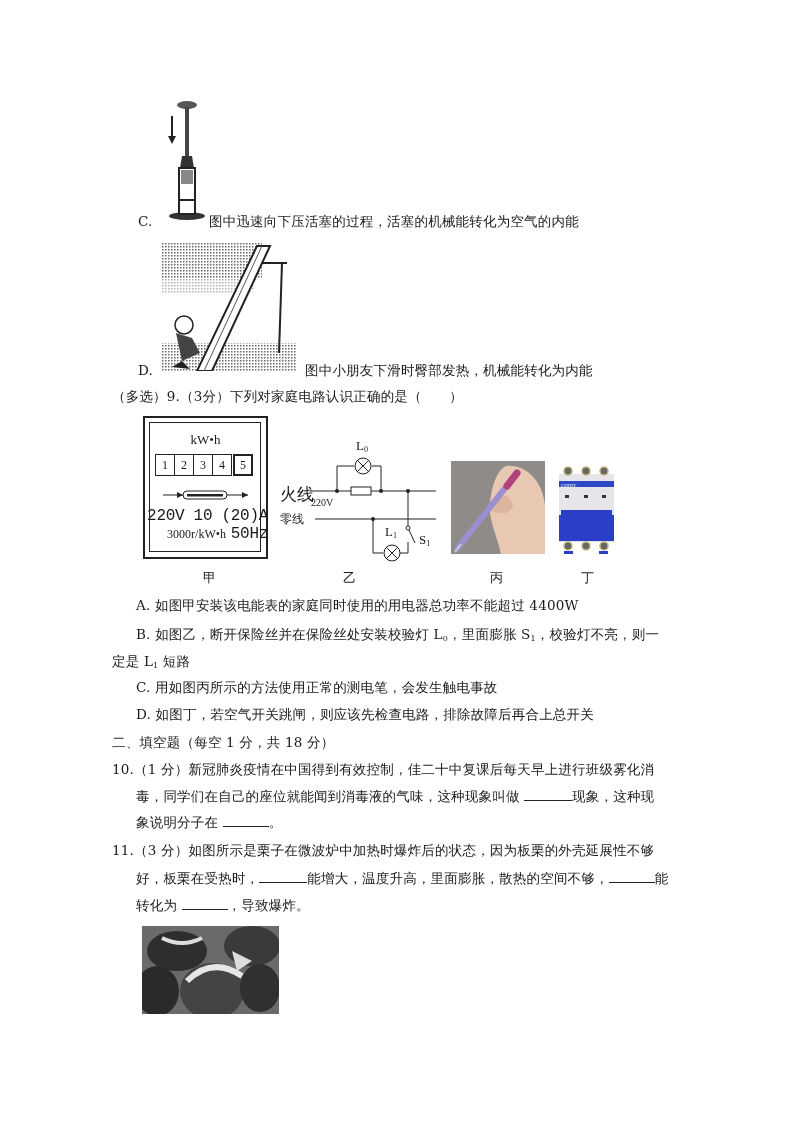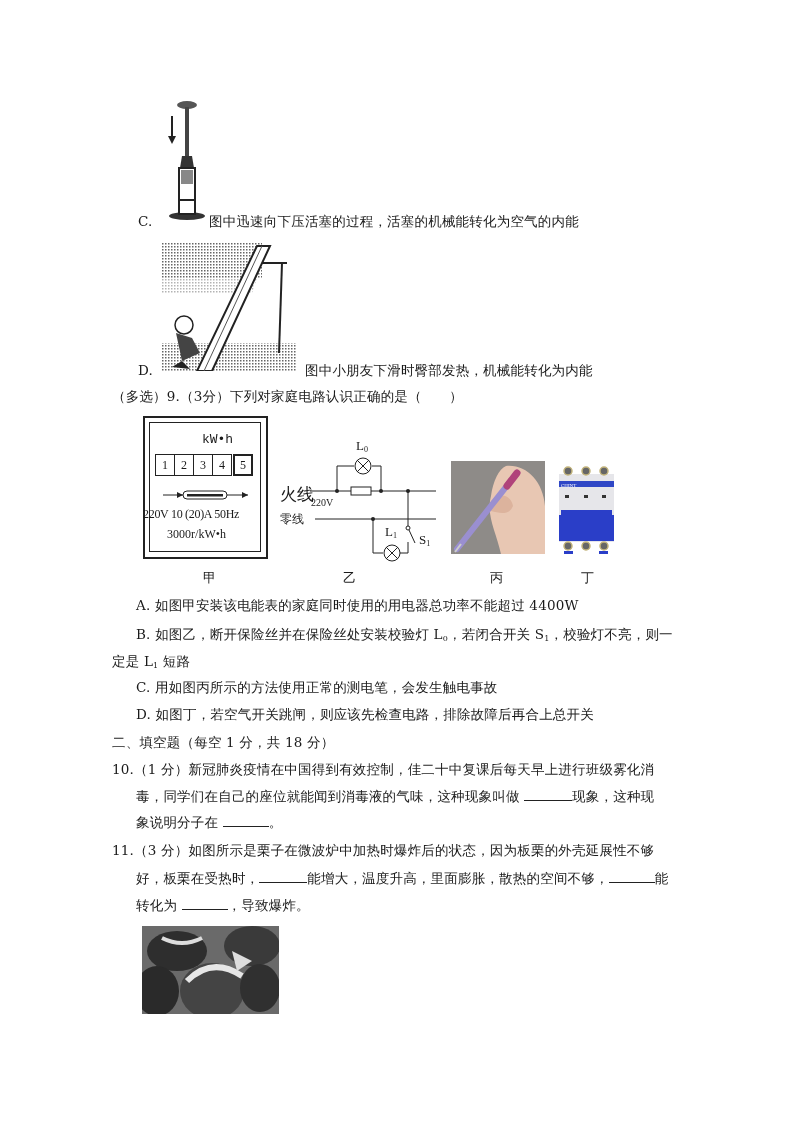--- a/index.html
+++ b/index.html
@@ -57,37 +57,37 @@
 <div class="abs txt" style="left:138px; top:361px;">
   <span>D.</span>
   <span style="position:absolute; left:167px; top:0;">图中小朋友下滑时臀部发热，机械能转化为内能</span>
 </div>
 
 <div class="abs txt" style="left:112px; top:387px;">（多选）9.（3分）下列对家庭电路认识正确的是（　　）</div>
 
 <div class="fig" style="left:143px; top:416px; width:125px; height:143px;">
   <div style="position:absolute; left:0; top:0; width:121px; height:139px; border:2px solid #222;"></div>
   <div style="position:absolute; left:6px; top:6px; width:110px; height:128px; border:1px solid #222;"></div>
-  <div style="position:absolute; left:12px; width:125px; top:16px; text-align:center; font-family:Liberation Mono, monospace; font-size:13px;">kW•h</div>
+  <div style="position:absolute; left:0; width:125px; top:16px; text-align:center; font-family:Liberation Serif, serif; font-size:13px;">kW•h</div>
   <div style="position:absolute; left:12px; top:38px; display:flex;">
     <div style="width:18px;height:20px;border:1px solid #222;text-align:center;line-height:20px;font-size:12px;font-family:'Liberation Serif',serif;">1</div>
     <div style="width:18px;height:20px;border:1px solid #222;border-left:none;text-align:center;line-height:20px;font-size:12px;font-family:'Liberation Serif',serif;">2</div>
     <div style="width:18px;height:20px;border:1px solid #222;border-left:none;text-align:center;line-height:20px;font-size:12px;font-family:'Liberation Serif',serif;">3</div>
     <div style="width:18px;height:20px;border:1px solid #222;border-left:none;text-align:center;line-height:20px;font-size:12px;font-family:'Liberation Serif',serif;">4</div>
     <div style="width:16px;height:18px;border:2px double #222;margin-left:1px;text-align:center;line-height:18px;font-size:12px;font-family:'Liberation Serif',serif;">5</div>
   </div>
   <svg style="position:absolute; left:20px; top:73px;" width="85" height="12" viewBox="0 0 85 12">
     <line x1="0" y1="6" x2="20" y2="6" stroke="#222" stroke-width="1"></line>
     <polygon points="14,3 20,6 14,9" fill="#222"></polygon>
     <rect x="20" y="2" width="44" height="8" rx="4" fill="#fff" stroke="#222" stroke-width="1"></rect>
     <rect x="24" y="5" width="36" height="2.5" fill="#222"></rect>
     <line x1="64" y1="6" x2="85" y2="6" stroke="#222" stroke-width="1"></line>
     <polygon points="79,3 85,6 79,9" fill="#222"></polygon>
   </svg>
-  <div style="position:absolute; left:0; width:125px; top:91px; text-align:left; font-family:Liberation Serif, serif; font-size:12px; letter-spacing:-0.3px;">220V 10 (20)A 50Hz</div>
+  <div style="position:absolute; left:0; width:125px; top:91px; text-align:right; font-family:Liberation Mono, monospace; font-size:16px; letter-spacing:-0.3px;">220V 10 (20)A 50Hz</div>
   <div style="position:absolute; left:0; width:107px; top:111px; text-align:center; font-family:'Liberation Serif',serif; font-size:12px;">3000r/kW•h</div>
 </div>
 <div class="cap" style="left:203px; top:569px;">甲</div>
 
 <div class="fig" style="left:278px; top:436px; width:162px; height:132px;">
   <svg width="162" height="132" viewBox="0 0 162 132">
 
     <line x1="32" y1="55" x2="158" y2="55" stroke="#222" stroke-width="1"></line>
 
     <line x1="59" y1="55" x2="59" y2="30" stroke="#222" stroke-width="1"></line>
@@ -160,21 +160,21 @@
   </svg>
 </div>
 <div class="cap" style="left:581px; top:569px;">丁</div>
 
 <div class="abs txt" style="left:136px; top:596px;">
   <span>A.</span>
   <span>如图甲安装该电能表的家庭同时使用的用电器总功率不能超过 4400W</span>
 </div>
 <div class="abs txt" style="left:136px; top:625px;">
   <span>B.</span>
-  <span>如图乙，断开保险丝并在保险丝处安装校验灯 L</span><sub>0</sub><span>，若闭合开关 S</span><sub>1</sub><span>，校验灯不亮，则一</span>
+  <span>如图乙，断开保险丝并在保险丝处安装校验灯 L</span><sub>0</sub><span>，里面膨胀 S</span><sub>1</sub><span>，校验灯不亮，则一</span>
 </div>
 <div class="abs txt" style="left:112px; top:652px;">
   <span>定是 L</span><sub>1</sub><span> 短路</span>
 </div>
 <div class="abs txt" style="left:136px; top:678px;">
   <span>C.</span>
   <span>用如图丙所示的方法使用正常的测电笔，会发生触电事故</span>
 </div>
 <div class="abs txt" style="left:136px; top:705px;">
   <span>D.</span>

